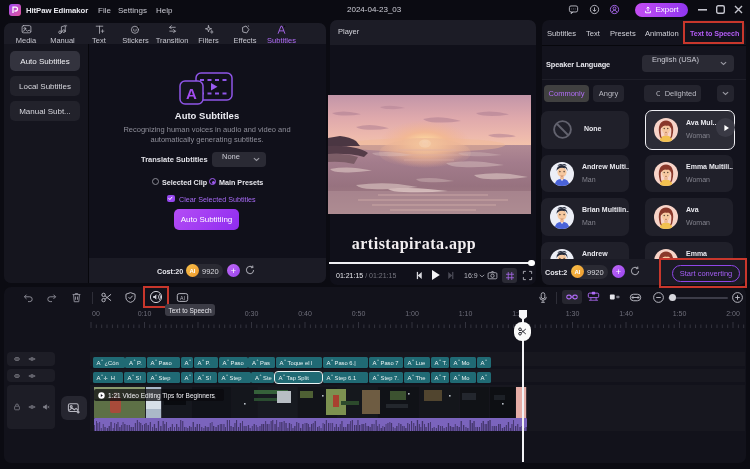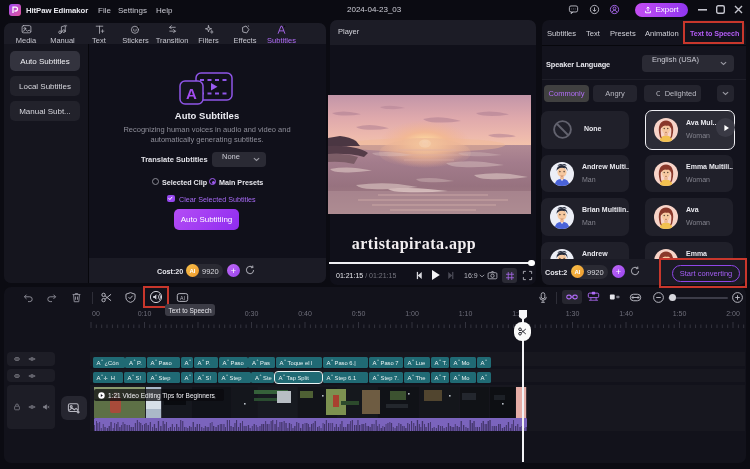--- a/index.html
+++ b/index.html
@@ -329,21 +329,21 @@
 <div class="abs" style="left:542px;top:44.5px;width:204px;height:1px;background:#07070c"></div>
 <div class="abs" style="left:546px;top:60px;font-size:7.4px;font-weight:bold;color:#e6e6ec;letter-spacing:-0.1px">Speaker Language</div>
 <div class="ddl" style="left:642px;top:55px;width:92px;height:17px">
     <span style="margin-left:10px">English (USA)</span>
  <svg class="abs" style="left:78px;top:6px" width="7" height="5" viewBox="0 0 8 5" fill="none" stroke="#9a9aa3" stroke-width="1.3">
       <path d="M1 1 l3 2.6 3-2.6"></path>
     </svg>
   </div>
 <div class="abs" style="left:542px;top:79px;width:204px;height:1px;background:#1e1e28"></div>
 <div class="chip" style="left:544px;width:45px;background:#404040;color:#b06df5">Commonly</div>
-<div class="chip" style="left:593px;width:44px">Angry</div>
+<div class="chip" style="left:593px;width:31px">Angry</div>
 <div class="chip" style="left:644px;width:52px">Chatting</div>
 <div class="chip" style="left:660px;width:41px">Delighted</div>
 <div class="chip" style="left:717px;width:17px">
     <svg width="7" height="5" viewBox="0 0 8 5" fill="none" stroke="#9a9aa3" stroke-width="1.3">
       <path d="M1 1 l3 2.6 3-2.6"></path>
     </svg>
   </div>
 <div class="abs card" style="left:541px;top:111px;width:88px;height:37.5px">
     <svg class="abs" style="left:11px;top:8px" width="21" height="21" viewBox="0 0 20 20" fill="none" stroke="#62626e" stroke-width="1.8">
       <circle cx="10" cy="10" r="8"></circle>

